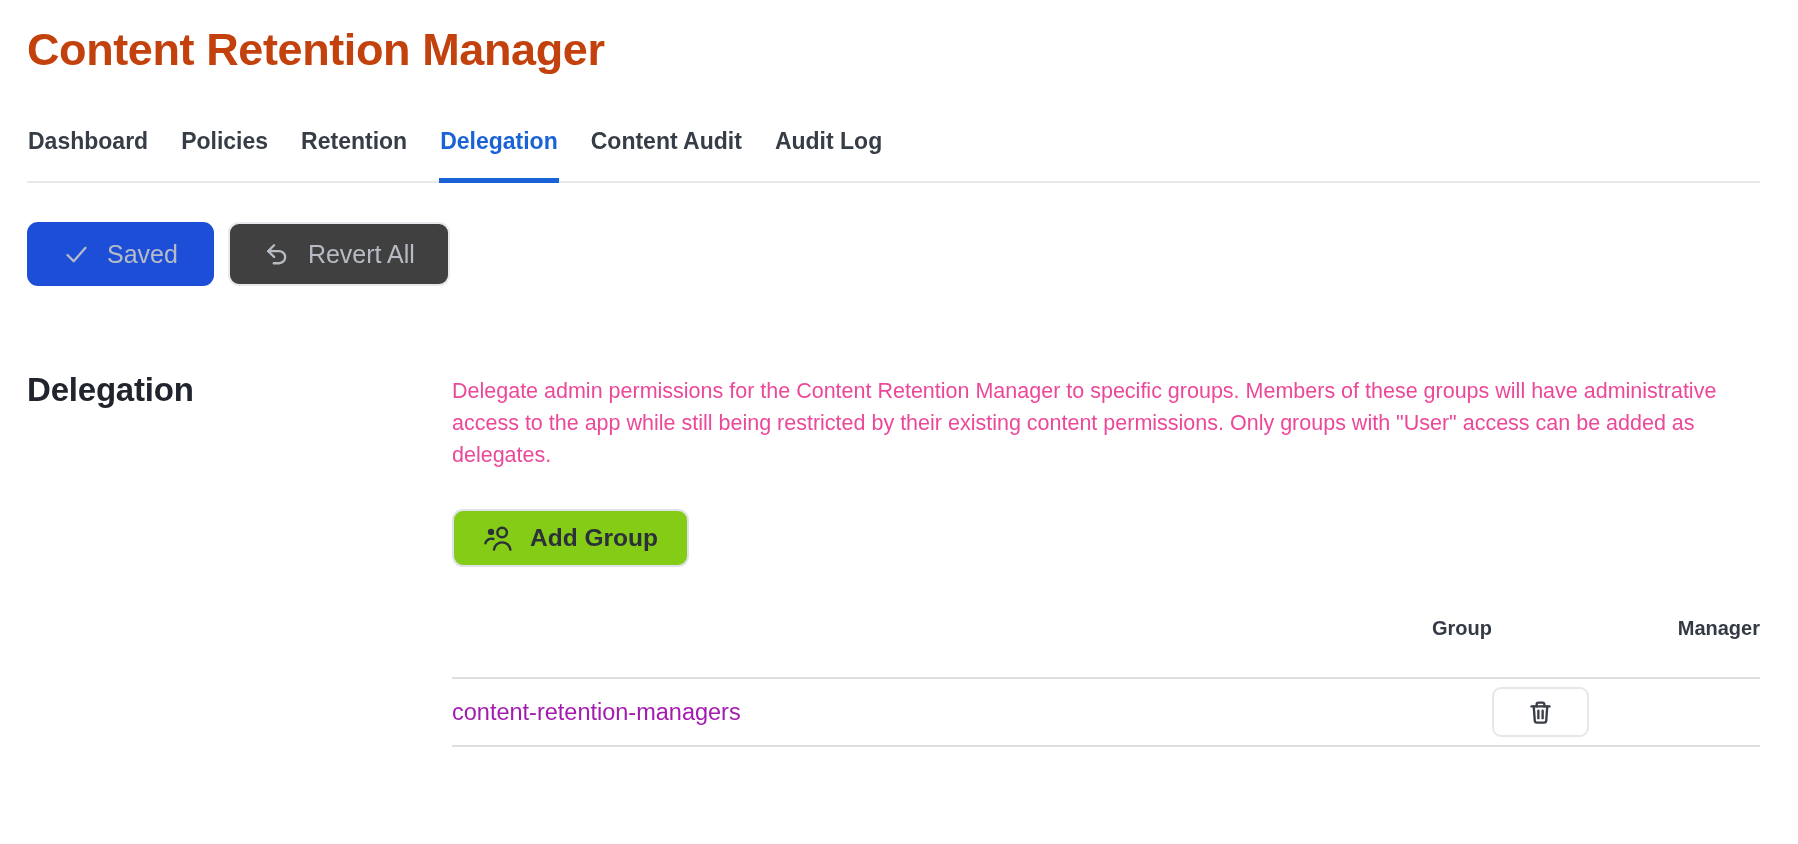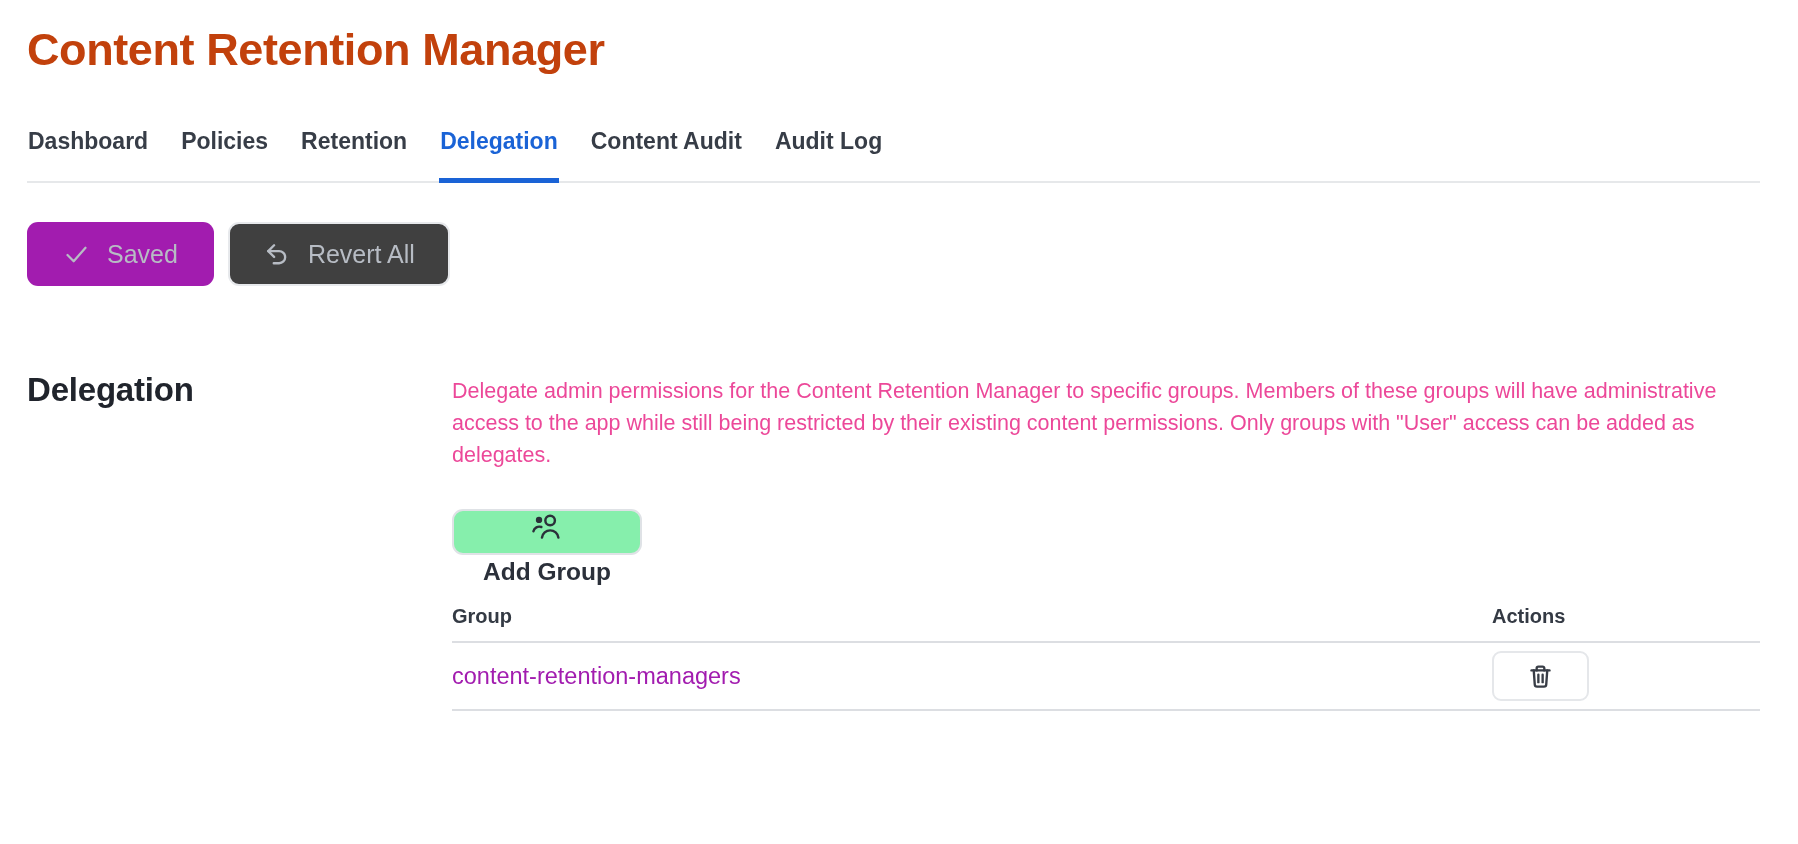--- a/index.html
+++ b/index.html
@@ -53,21 +53,21 @@
     align-items: center;
     gap: 17px;
     height: 64px;
     border-radius: 11px;
     font-size: 25px;
     font-weight: 500;
     font-family: inherit;
     cursor: default;
   }
   .btn-saved {
-    background: #a21caf;
+    background: #1d4ed8;
     border: none;
     color: #b7bcc4;
     padding: 0 36px;
   }
   .btn-revert {
     background: #404040;
     border: 2px solid #e7e9ec;
     color: #b7bcc4;
     padding: 0 33px;
   }
@@ -90,37 +90,36 @@
     line-height: 32px;
     color: #ec4899;
     max-width: 1310px;
   }
 
   .btn-add {
     margin-top: 38px;
     display: inline-flex;
     align-items: center;
     gap: 16px;
-    height: 46px;
+    height: 58px;
     padding: 0 29px;
-    background: #86efac;
+    background: #84cc16;
     border: 2px solid #dfe2e6;
     border-radius: 11px;
     font-size: 24.5px;
     font-weight: 600;
     font-family: inherit;
     color: #2b303a;
     cursor: pointer;
-    flex-direction: column;
   }
   .btn-add svg { display: block; }
 
   
   .table { margin-top: 50px; }
-  .thead { display: flex; align-items: center; padding-bottom: 13px; }
+  .thead { display: flex; align-items: center; padding-bottom: 37px; text-align: right; }
   .th {
     font-size: 20px;
     font-weight: 700;
     color: #343a44;
   }
   .th-group { flex: 1; }
   .col-actions { width: 268px; flex: none; }
   .trow {
     display: flex;
     align-items: center;
@@ -199,21 +198,21 @@
             <circle cx="6.2" cy="6.9" r="2.45" fill="currentColor" stroke="none"></circle>
             <path d="M1.9 15.7a4.6 4.6 0 0 1 6.1-3.3"></path>
           </svg>
         </span>
         <span>Add Group</span>
       </button>
 
       <div class="table">
         <div class="thead">
           <div class="th th-group">Group</div>
-          <div class="th col-actions">Actions</div>
+          <div class="th col-actions">Manager</div>
         </div>
         <div class="trow">
           <div class="td-group">content-retention-managers</div>
           <div class="col-actions">
             <button class="btn-trash">
               <span>
                 <svg width="27" height="27" viewBox="0 0 24 24" fill="none" stroke="currentColor" stroke-width="2.1" stroke-linecap="round" stroke-linejoin="round">
                   <path d="M4 6.6h16"></path>
                   <path d="M8.6 6.6V4.7a1.5 1.5 0 0 1 1.5-1.5h3.8a1.5 1.5 0 0 1 1.5 1.5v1.9"></path>
                   <path d="M6 6.6l.9 12.5a2 2 0 0 0 2 1.9h6.2a2 2 0 0 0 2-1.9L18 6.6"></path>

